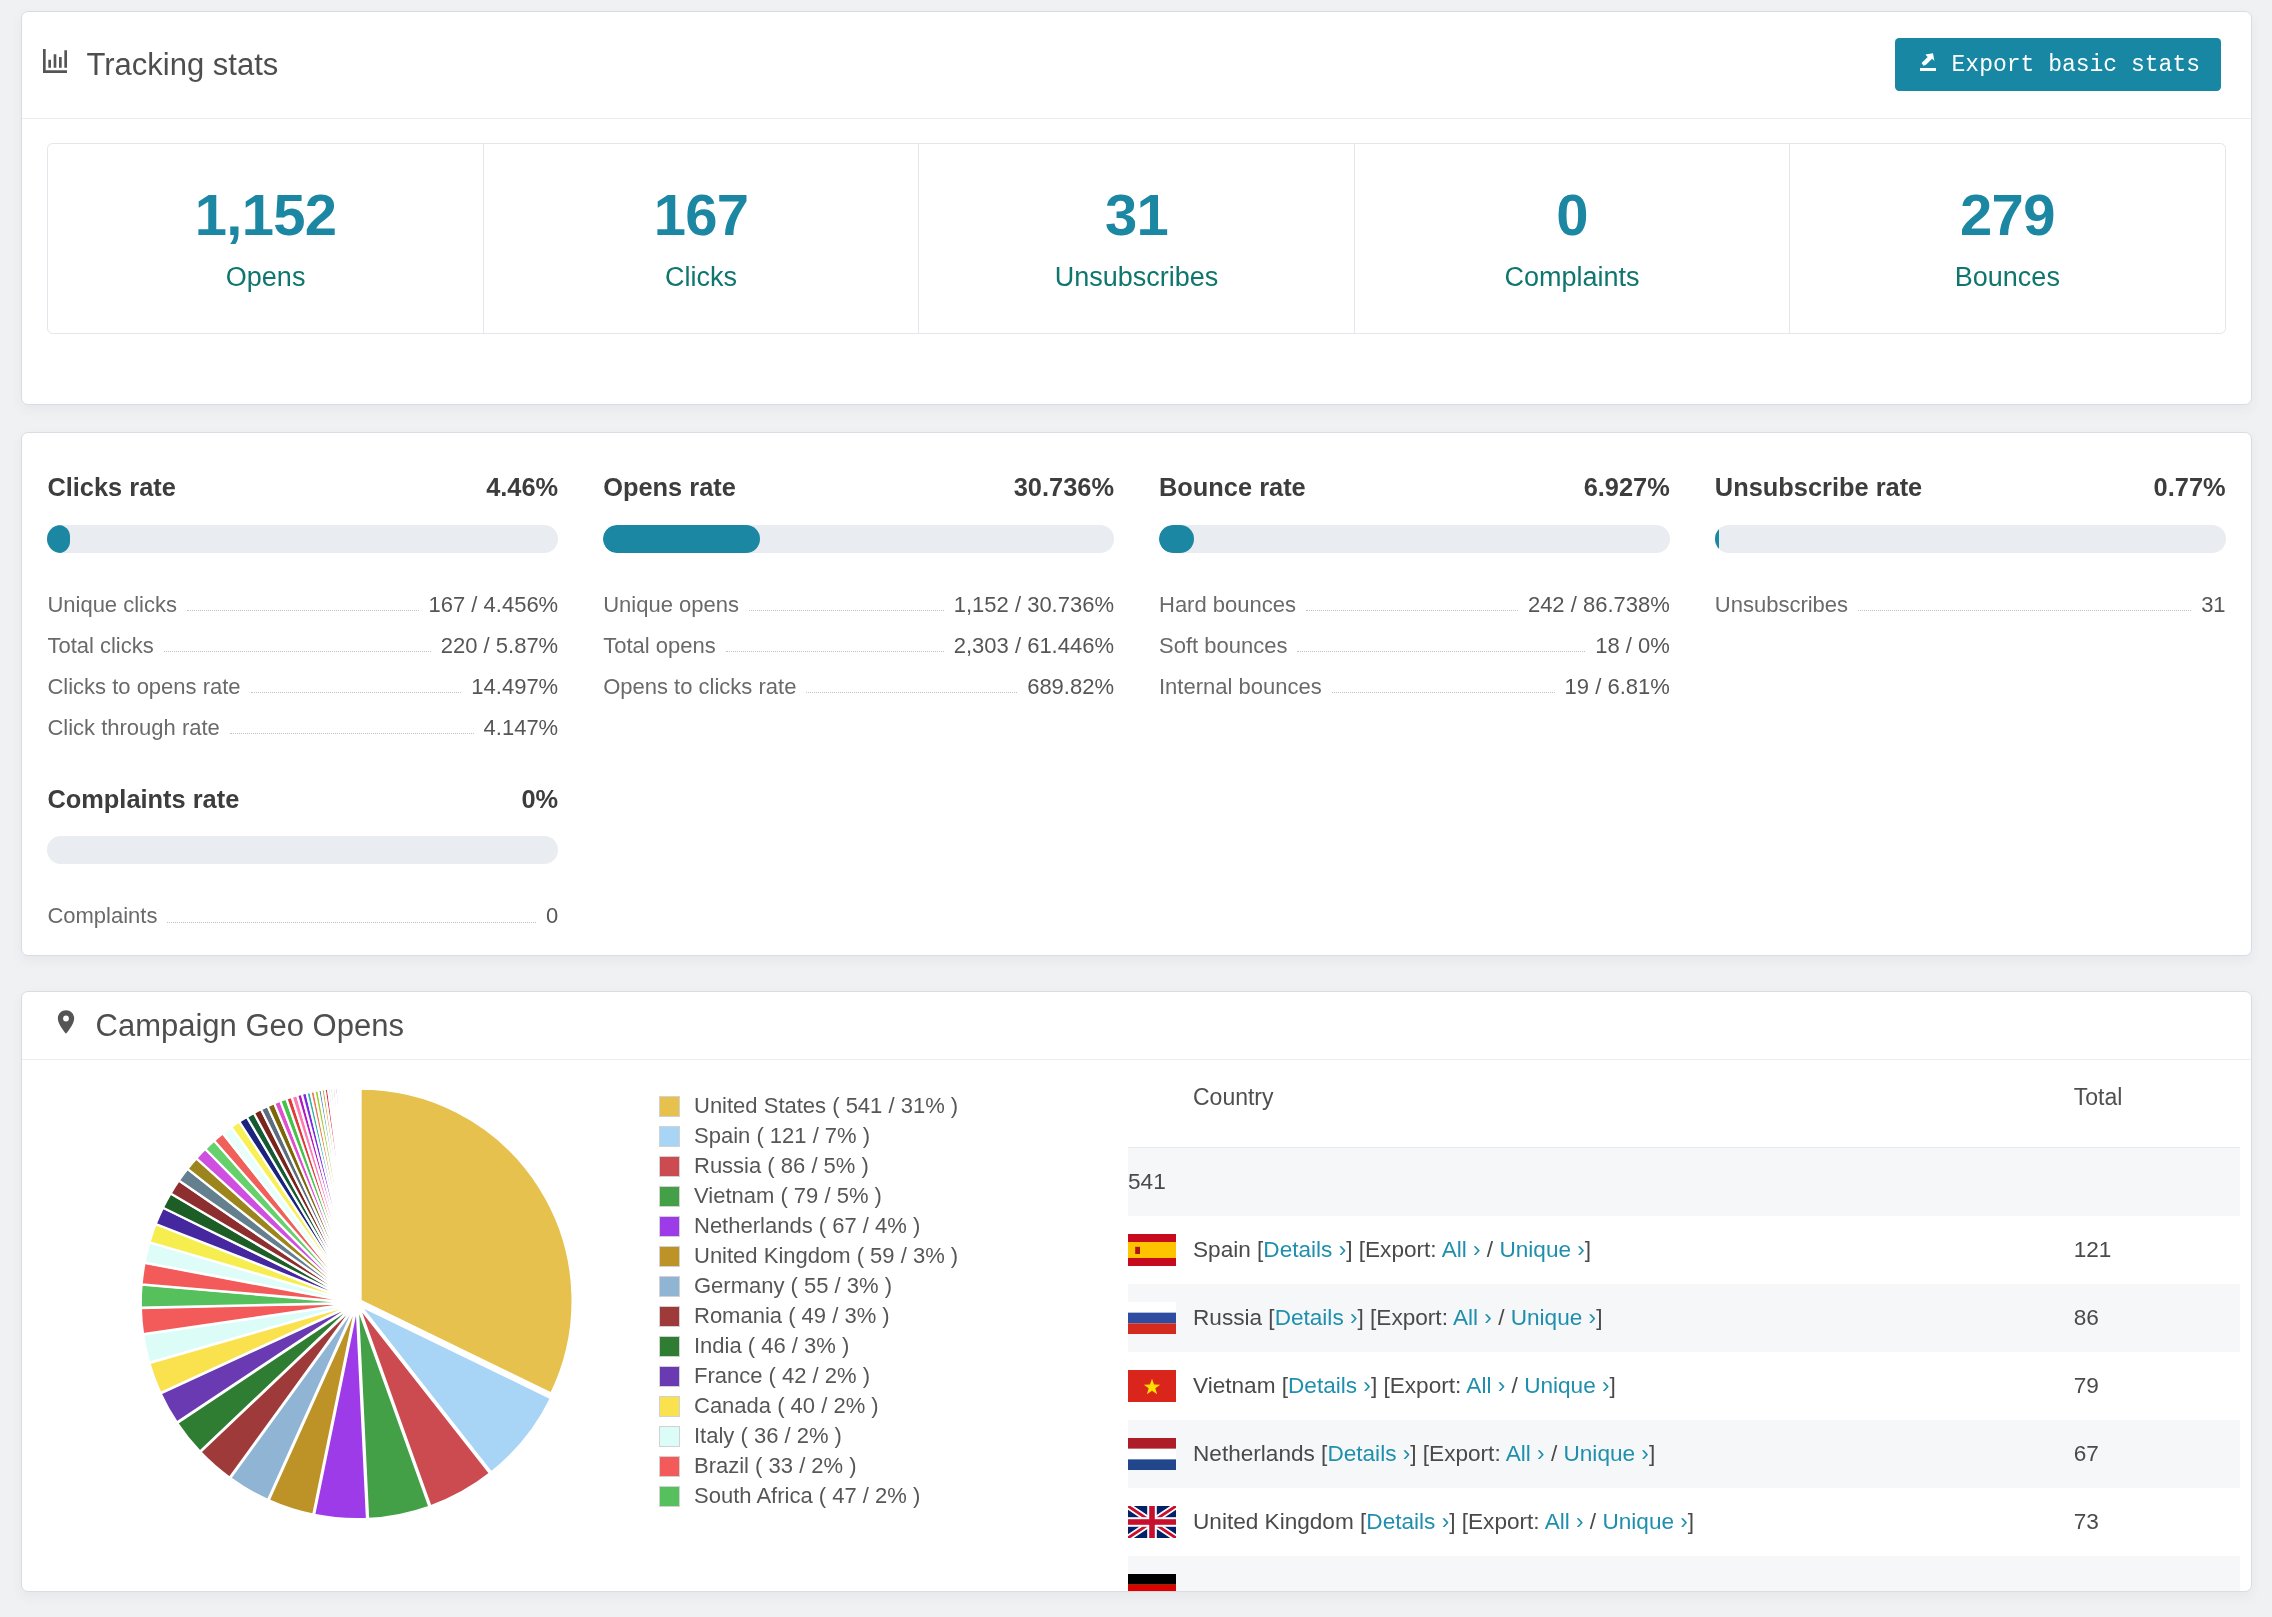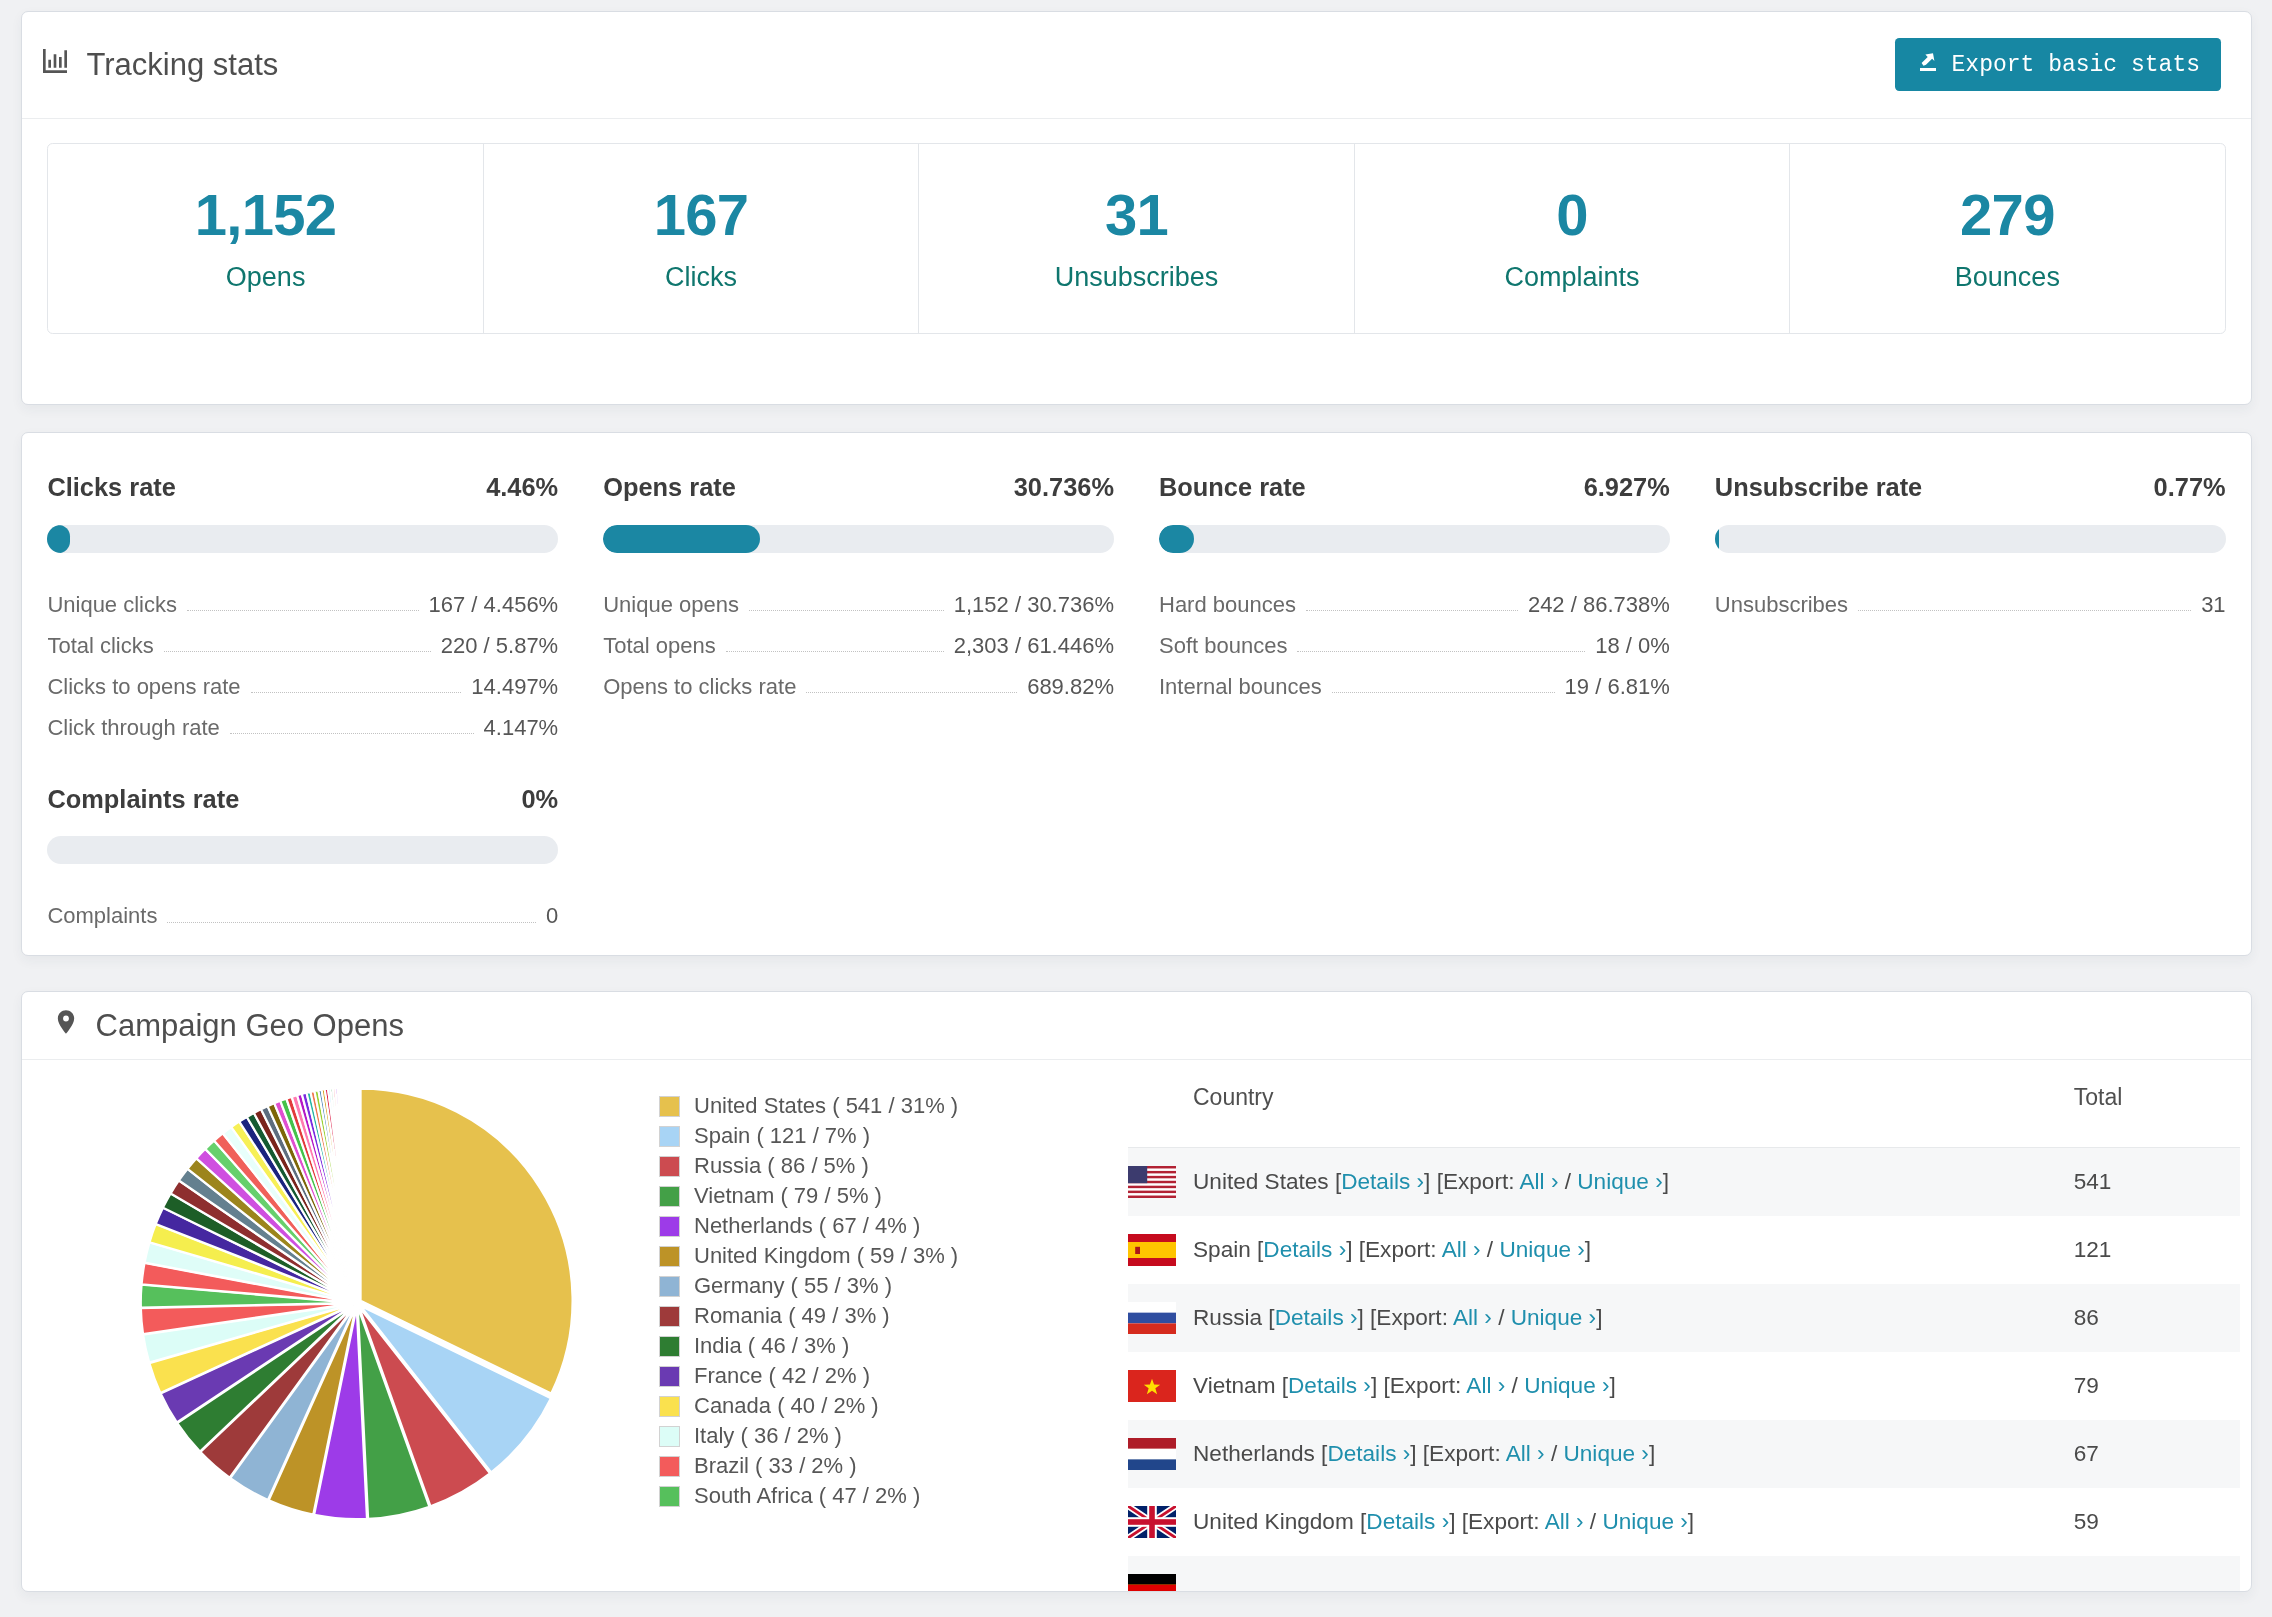--- a/index.html
+++ b/index.html
@@ -380,34 +380,20 @@
           <span class="ltext">South Africa ( 47 / 2% )</span>
         </li>
       </ul>
     <div class="geo-table">
       <div class="thead">
         <span class="th-country">Country</span>
         <span class="th-total">Total</span>
       </div>
       <div id="geo-rows">
           <div class="tr striped">
-            <div class="td-country">
-              <svg class="flag" viewBox="0 0 60 40" preserveAspectRatio="none">
-                <rect width="60" height="40" fill="#fff"></rect>
-                <rect y="0.00" width="60" height="3.08" fill="#b22234"></rect>
-                <rect y="6.15" width="60" height="3.08" fill="#b22234"></rect>
-                <rect y="12.31" width="60" height="3.08" fill="#b22234"></rect>
-                <rect y="18.46" width="60" height="3.08" fill="#b22234"></rect>
-                <rect y="24.62" width="60" height="3.08" fill="#b22234"></rect>
-                <rect y="30.77" width="60" height="3.08" fill="#b22234"></rect>
-                <rect y="36.92" width="60" height="3.08" fill="#b22234"></rect>
-                <rect width="24" height="21.5" fill="#3c3b6e"></rect>
-              </svg>
-              <span class="ctext">United States [<a class="tlink">Details ›</a>] [Export: <a class="tlink">All ›</a> / <a class="tlink">Unique ›</a>]</span>
-            </div>
             <div class="td-total">541</div>
           </div>
           <div class="tr">
             <div class="td-country">
               <svg class="flag" viewBox="0 0 60 40" preserveAspectRatio="none">
                 <rect width="60" height="40" fill="#ffc400"></rect>
                 <rect width="60" height="10" fill="#c60b1e"></rect>
                 <rect y="30" width="60" height="10" fill="#c60b1e"></rect>
                 <rect x="9" y="16" width="6" height="9" fill="#ad1519"></rect>
               </svg>
@@ -453,21 +439,21 @@
                 <rect width="60" height="40" fill="#012169"></rect>
                 <path d="M0 0L60 40M60 0L0 40" stroke="#fff" stroke-width="8"></path>
                 <path d="M0 0L60 40M60 0L0 40" stroke="#c8102e" stroke-width="3.5"></path>
                 <rect x="24" width="12" height="40" fill="#fff"></rect>
                 <rect y="14" width="60" height="12" fill="#fff"></rect>
                 <rect x="26.5" width="7" height="40" fill="#c8102e"></rect>
                 <rect y="16.5" width="60" height="7" fill="#c8102e"></rect>
               </svg>
               <span class="ctext">United Kingdom [<a class="tlink">Details ›</a>] [Export: <a class="tlink">All ›</a> / <a class="tlink">Unique ›</a>]</span>
             </div>
-            <div class="td-total">59</div>
+            <div class="td-total">73</div>
           </div>
           <div class="tr striped">
             <div class="td-country">
               <svg class="flag" viewBox="0 0 60 40" preserveAspectRatio="none">
                 <rect width="60" height="40" fill="#ffce00"></rect>
                 <rect width="60" height="13.3" fill="#000"></rect>
                 <rect y="13.3" width="60" height="13.4" fill="#d00"></rect>
               </svg>
             </div>
           </div>

